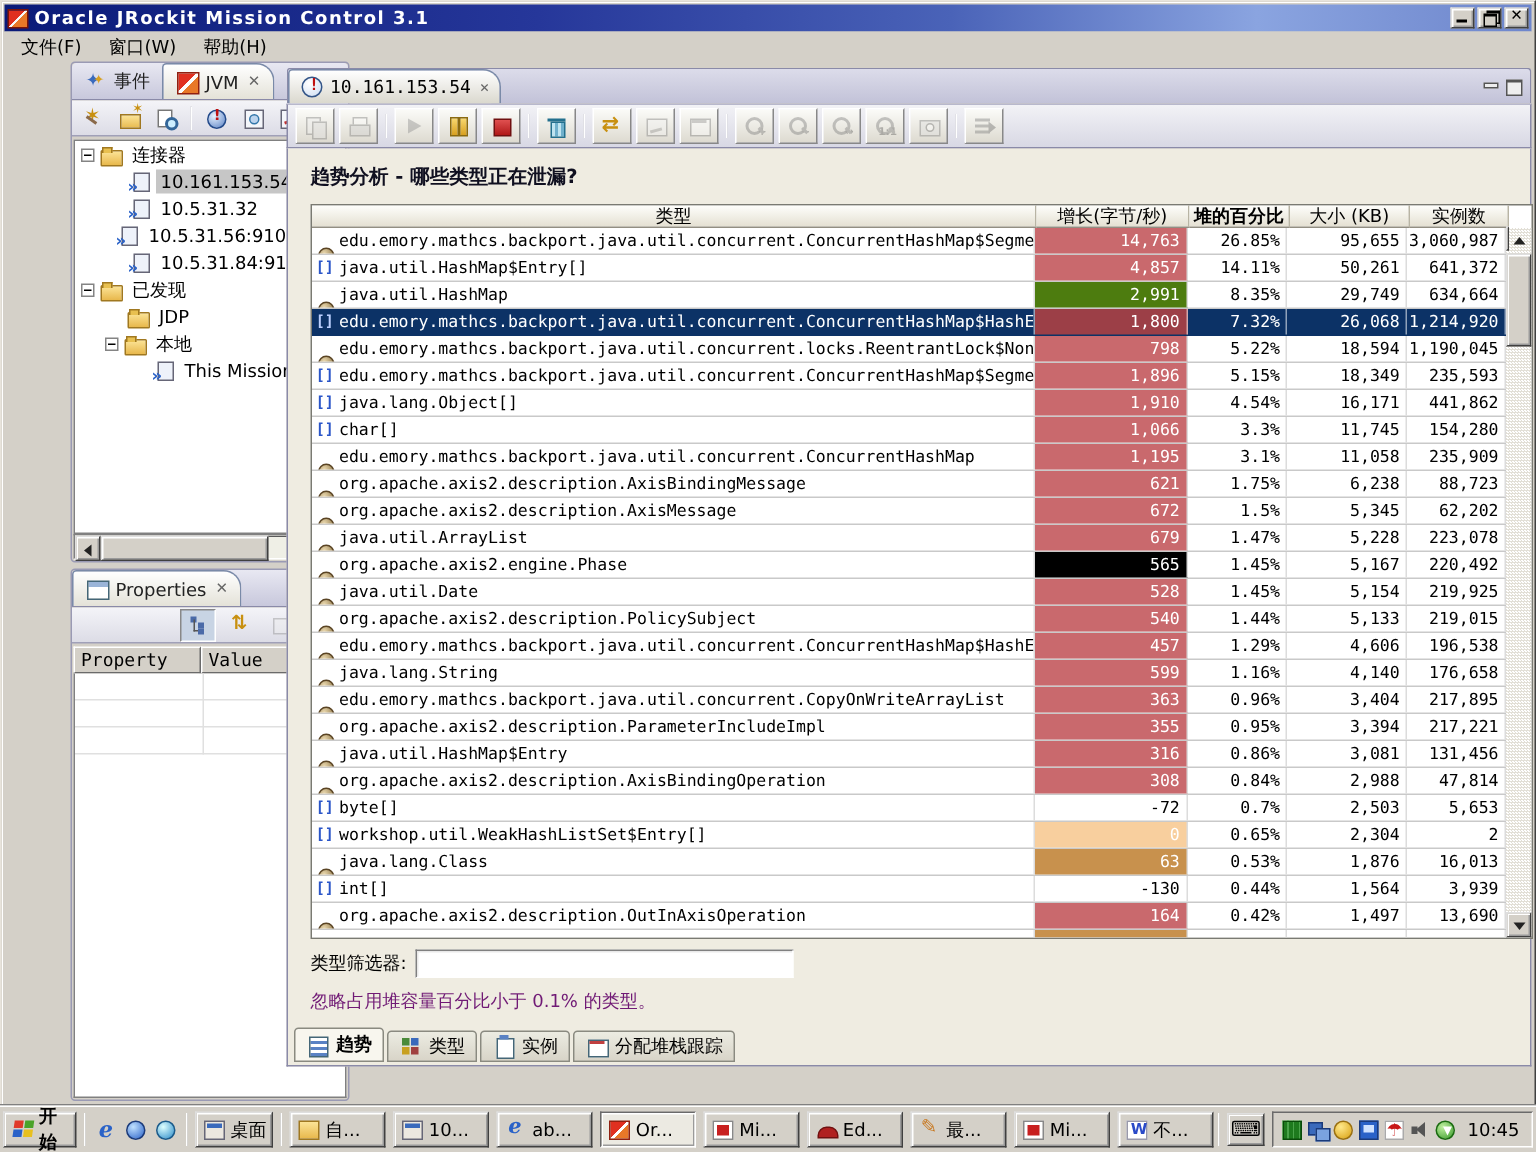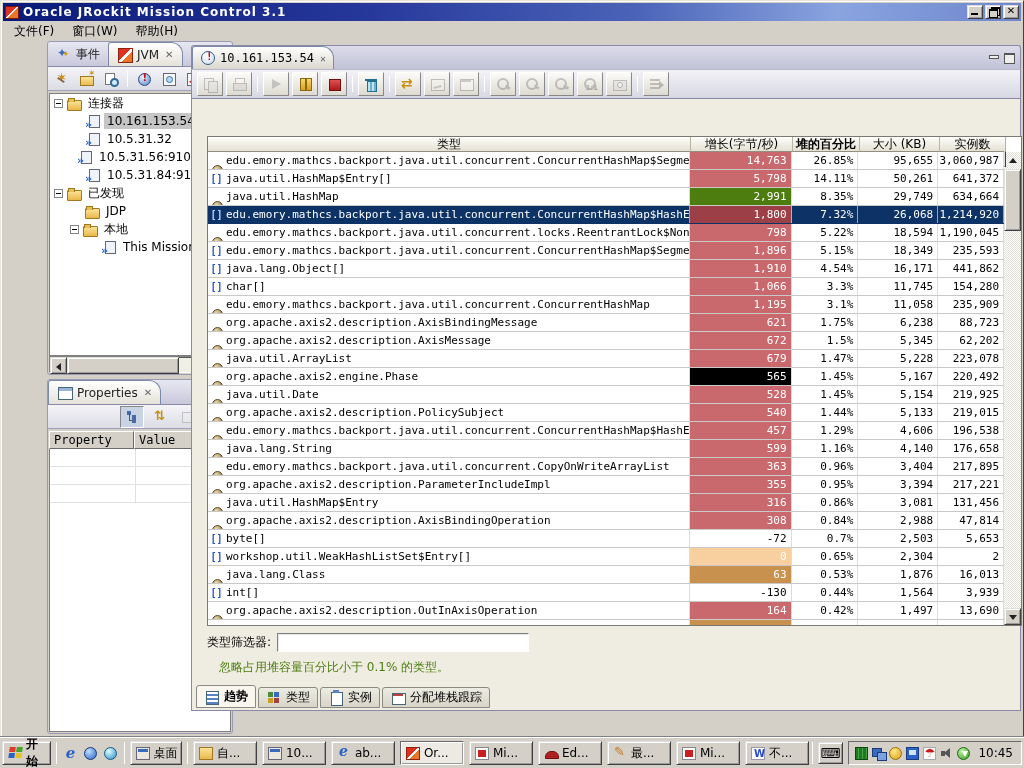--- a/index.html
+++ b/index.html
@@ -158,21 +158,21 @@
   .trow.selected { color:#fff; border-bottom-color:#0c3266; }
   .trow.selected .cell { border-right-color:rgba(255,255,255,.55); }
   .trow.selected .obj.array { color:#bcd0ff; }
 
   #vscroll { position:absolute; right:0; top:15px; width:17px; bottom:0; background:repeating-conic-gradient(#ffffff 0 25%, #e2dfd6 0 50%) 0 0/2px 2px; }
   #vthumb { position:absolute; left:0; top:17px; width:17px; height:62px; }
   #vsb-down { position:absolute; left:0; bottom:0; }
 
   #filter-row { position:absolute; left:15px; top:534px; display:flex; align-items:center; gap:6px; }
   #filter-input { width:252px; height:19px; background:#fff; border:1px solid; border-color:#808080 #fff #fff #808080; box-shadow:inset 1px 1px 0 #5a5a5a22; font-size:12px; padding:0 3px; }
-  #note { position:absolute; left:27px; top:560px; color:#4d7c0f; }
+  #note { position:absolute; left:15px; top:560px; color:#701a75; }
 
   #btabs { position:absolute; left:4px; bottom:2px; display:flex; align-items:flex-end; gap:2px; }
   .btab { display:flex; align-items:center; gap:4px; height:21px; padding:0 7px; background:linear-gradient(#ececе2,#d8d4c8); background:linear-gradient(#ecece2,#d8d4c8); border:1px solid #8a8a80; border-radius:3px 3px 0 0; }
   .btab.active { height:23px; background:#f8f6ee; font-weight:bold; }
 
   
   #taskbar { position:absolute; left:0; bottom:0; width:1024px; height:31px; background:#d4d0c8; border-top:1px solid #fff; box-shadow:0 -1px 0 #808080; display:flex; align-items:center; padding:0 2px; gap:3px; }
   #start-btn { height:24px; display:flex; align-items:center; gap:4px; padding:0 6px; font-weight:bold; }
   .winlogo { width:14px; height:12px; display:grid; grid-template-columns:6px 6px; grid-template-rows:5px 5px; gap:1px; transform:skewX(-8deg); }
   .winlogo i { display:block; } .wl-r{background:#e03a2a;} .wl-g{background:#4aa32a;} .wl-b{background:#2a62c8;} .wl-y{background:#e8c020;}
@@ -426,20 +426,21 @@
           </span>
           <span class="toolbtn raised disabled">
             <span class="ic camera"></span>
           </span>
           <span class="tsep"></span>
           <span class="toolbtn raised disabled">
             <span class="ic stack"></span>
           </span>
         </div>
       <div id="econtent">
+        <div id="heading">趋势分析 - 哪些类型正在泄漏?</div>
 
         <div id="memtable">
           <div id="thead">
               <div class="hcell" style="width: 483px;">类型</div>
               <div class="hcell" style="width: 102px;">增长(字节/秒)</div>
               <div class="hcell sorted" style="width: 67px;">堆的百分比</div>
               <div class="hcell" style="width: 80px;">大小 (KB)</div>
               <div class="hcell" style="width: 66px;">实例数</div>
             </div>
           <div id="tbody">
@@ -451,21 +452,21 @@
                 <div class="cell num" style="width: 102px; background: rgb(201, 105, 109); color: rgb(255, 255, 255);">14,763</div>
                 <div class="cell num" style="width: 67px;">26.85%</div>
                 <div class="cell num" style="width: 80px;">95,655</div>
                 <div class="cell num" style="width: 66px;">3,060,987</div>
               </div>
               <div class="trow">
                 <div class="cell type" style="width: 483px;">
                   <span class="obj array">[]</span>
                   <span>java.util.HashMap$Entry[]</span>
                 </div>
-                <div class="cell num" style="width: 102px; background: rgb(201, 105, 109); color: rgb(255, 255, 255);">5,798</div>
+                <div class="cell num" style="width: 102px; background: rgb(201, 105, 109); color: rgb(255, 255, 255);">4,857</div>
                 <div class="cell num" style="width: 67px;">14.11%</div>
                 <div class="cell num" style="width: 80px;">50,261</div>
                 <div class="cell num" style="width: 66px;">641,372</div>
               </div>
               <div class="trow">
                 <div class="cell type" style="width: 483px;">
                   <span class="obj classdot"></span>
                   <span>java.util.HashMap</span>
                 </div>
                 <div class="cell num" style="width: 102px; background: #4d7c0f; color: rgb(255, 255, 255);">2,991</div>

